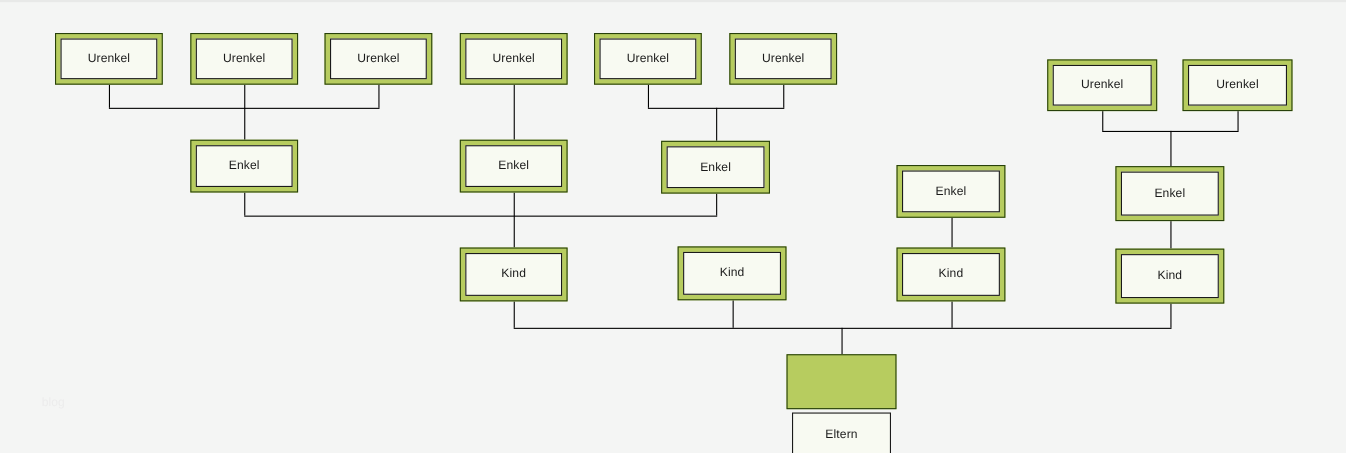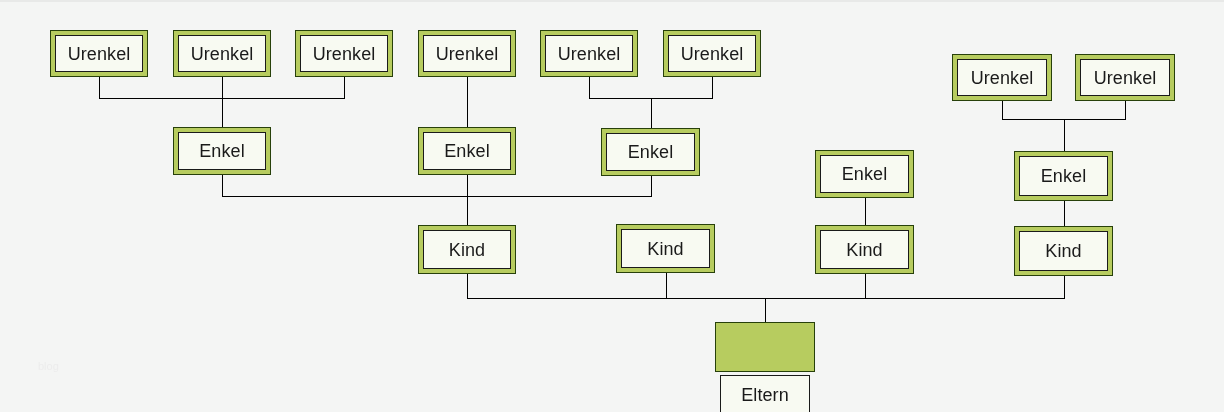--- a/index.html
+++ b/index.html
@@ -39,21 +39,21 @@
     width: 100%;
     height: 100%;
     box-sizing: border-box;
     border: 1px solid #1a1a1a;
     background: #f8faf2;
     display: flex;
     align-items: center;
     justify-content: center;
   }
   .node-label {
-    font-size: 18px;
+    font-size: 11px;
     color: #1a1a1a;
     line-height: 1;
     white-space: nowrap;
     letter-spacing: 0.1px;
   }
   
   #watermark {
     position: absolute;
     left: 38px;
     top: 358px;

